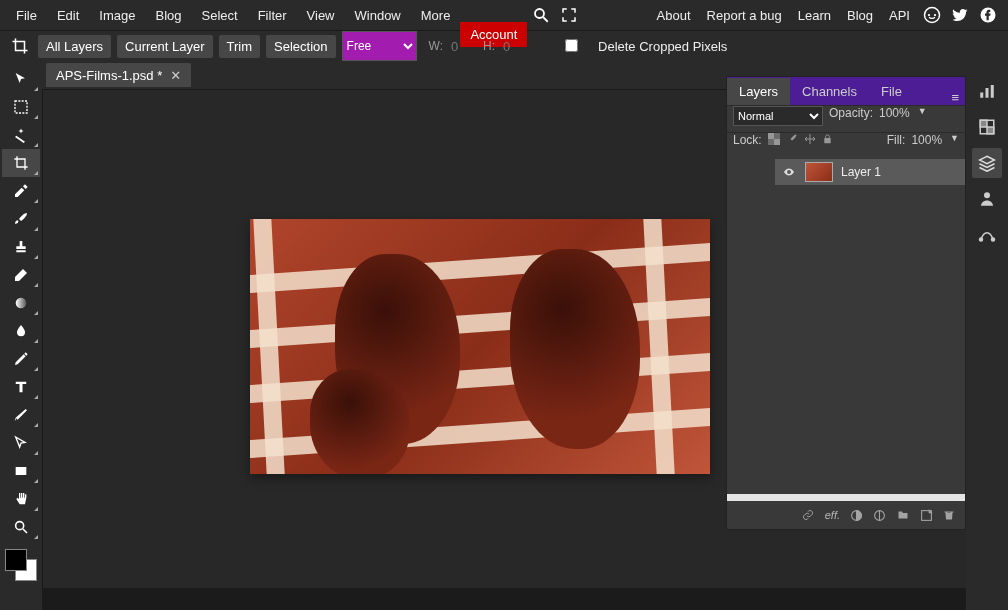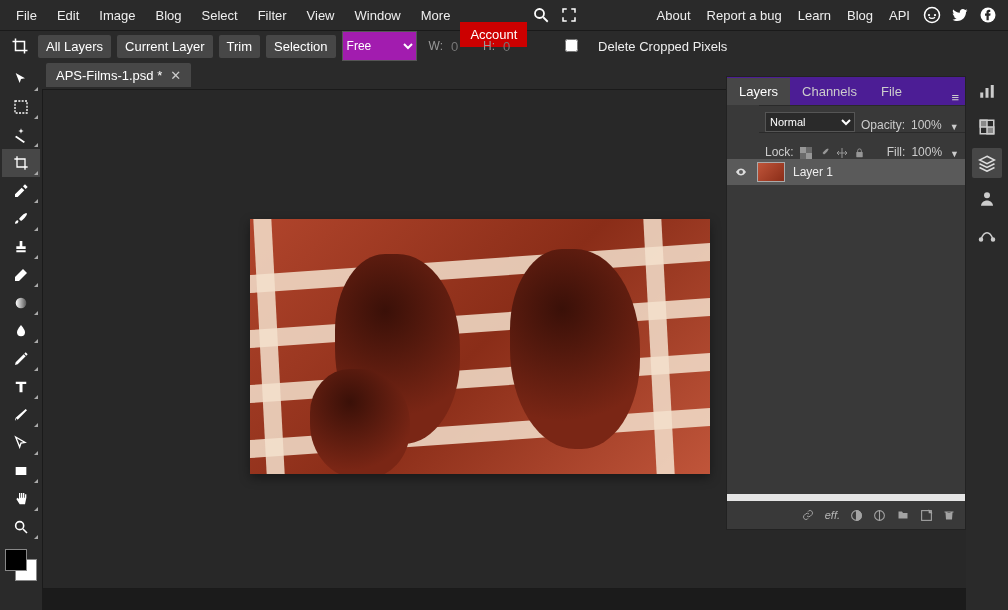--- a/index.html
+++ b/index.html
@@ -38,29 +38,29 @@
   .p1{left:10px;} .p2{left:400px;}
   .canvas .blob{position:absolute;background:radial-gradient(circle at 40% 30%,#3a1008,#7a2615 70%);border-radius:40% 50% 45% 50%;}
   .b1{left:85px;top:35px;width:125px;height:190px;}
   .b2{left:260px;top:30px;width:130px;height:200px;}
   .b3{left:60px;top:150px;width:100px;height:110px;border-radius:50%;}
   .sidepanels{position:absolute;right:42px;top:76px;width:238px;background:#393939;border:1px solid #222;}
   .paneltabs{display:flex;align-items:flex-end;height:28px;background:#4c1d95;}
   .paneltabs .pt{padding:6px 12px;color:#ccc;cursor:pointer;font-size:13px;}
   .paneltabs .pt.active{background:#474747;color:#fff;}
   .paneltabs .menu{margin-left:auto;margin-right:6px;color:#ccc;cursor:pointer;}
-  .panelrow{display:flex;align-items:flex-end;height:26px;padding:0 6px;gap:6px;background:#393939;border-top:1px solid #2a2a2a;font-size:12px;margin-left:32px;}
+  .panelrow{display:flex;align-items:flex-start;height:26px;padding:0 6px;gap:6px;background:#393939;border-top:1px solid #2a2a2a;font-size:12px;}
   .panelrow select{background:#2a2a2a;color:#fff;border:1px solid #555;height:20px;font-size:11px;flex:1;max-width:90px;}
   .panelrow .lab{color:#ccc;font-size:12px;}
   .panelrow .dropic{color:#ccc;font-size:9px;margin-left:2px;}
   .lockicons{display:flex;gap:6px;align-items:center;}
   .lockicons svg,.lockicons span{opacity:.8;}
   .layerlist{background:#393939;min-height:335px;}
   .layer{display:flex;align-items:center;height:26px;padding:0 6px;gap:8px;cursor:pointer;}
-  .layer.sel{background:#5a5a5a;}
+  .layer.sel{background:#5a5a5a;margin-left:48px;}
   .layer .eye{width:16px;text-align:center;color:#ddd;}
   .layer .thumb{width:26px;height:18px;background:linear-gradient(135deg,#c0553a,#8a2d18);border:1px solid #aaa;}
   .layer .lname{color:#eee;font-size:12px;}
   .layerfoot{height:28px;background:#393939;border-top:7px solid #e5e5e5;display:flex;align-items:center;justify-content:flex-end;gap:10px;padding:0 10px;color:#ccc;}
   .layerfoot span,.layerfoot svg{cursor:pointer;opacity:.85;}
   .rightbar{position:absolute;right:0;top:60px;width:42px;background:#2a2a2a;height:550px;display:flex;flex-direction:column;align-items:center;padding-top:16px;gap:6px;}
   .rightbar .rb{width:30px;height:30px;display:flex;align-items:center;justify-content:center;cursor:pointer;border-radius:2px;}
   .rightbar .rb.active{background:#474747;}
   svg{display:block;}
 </style>

